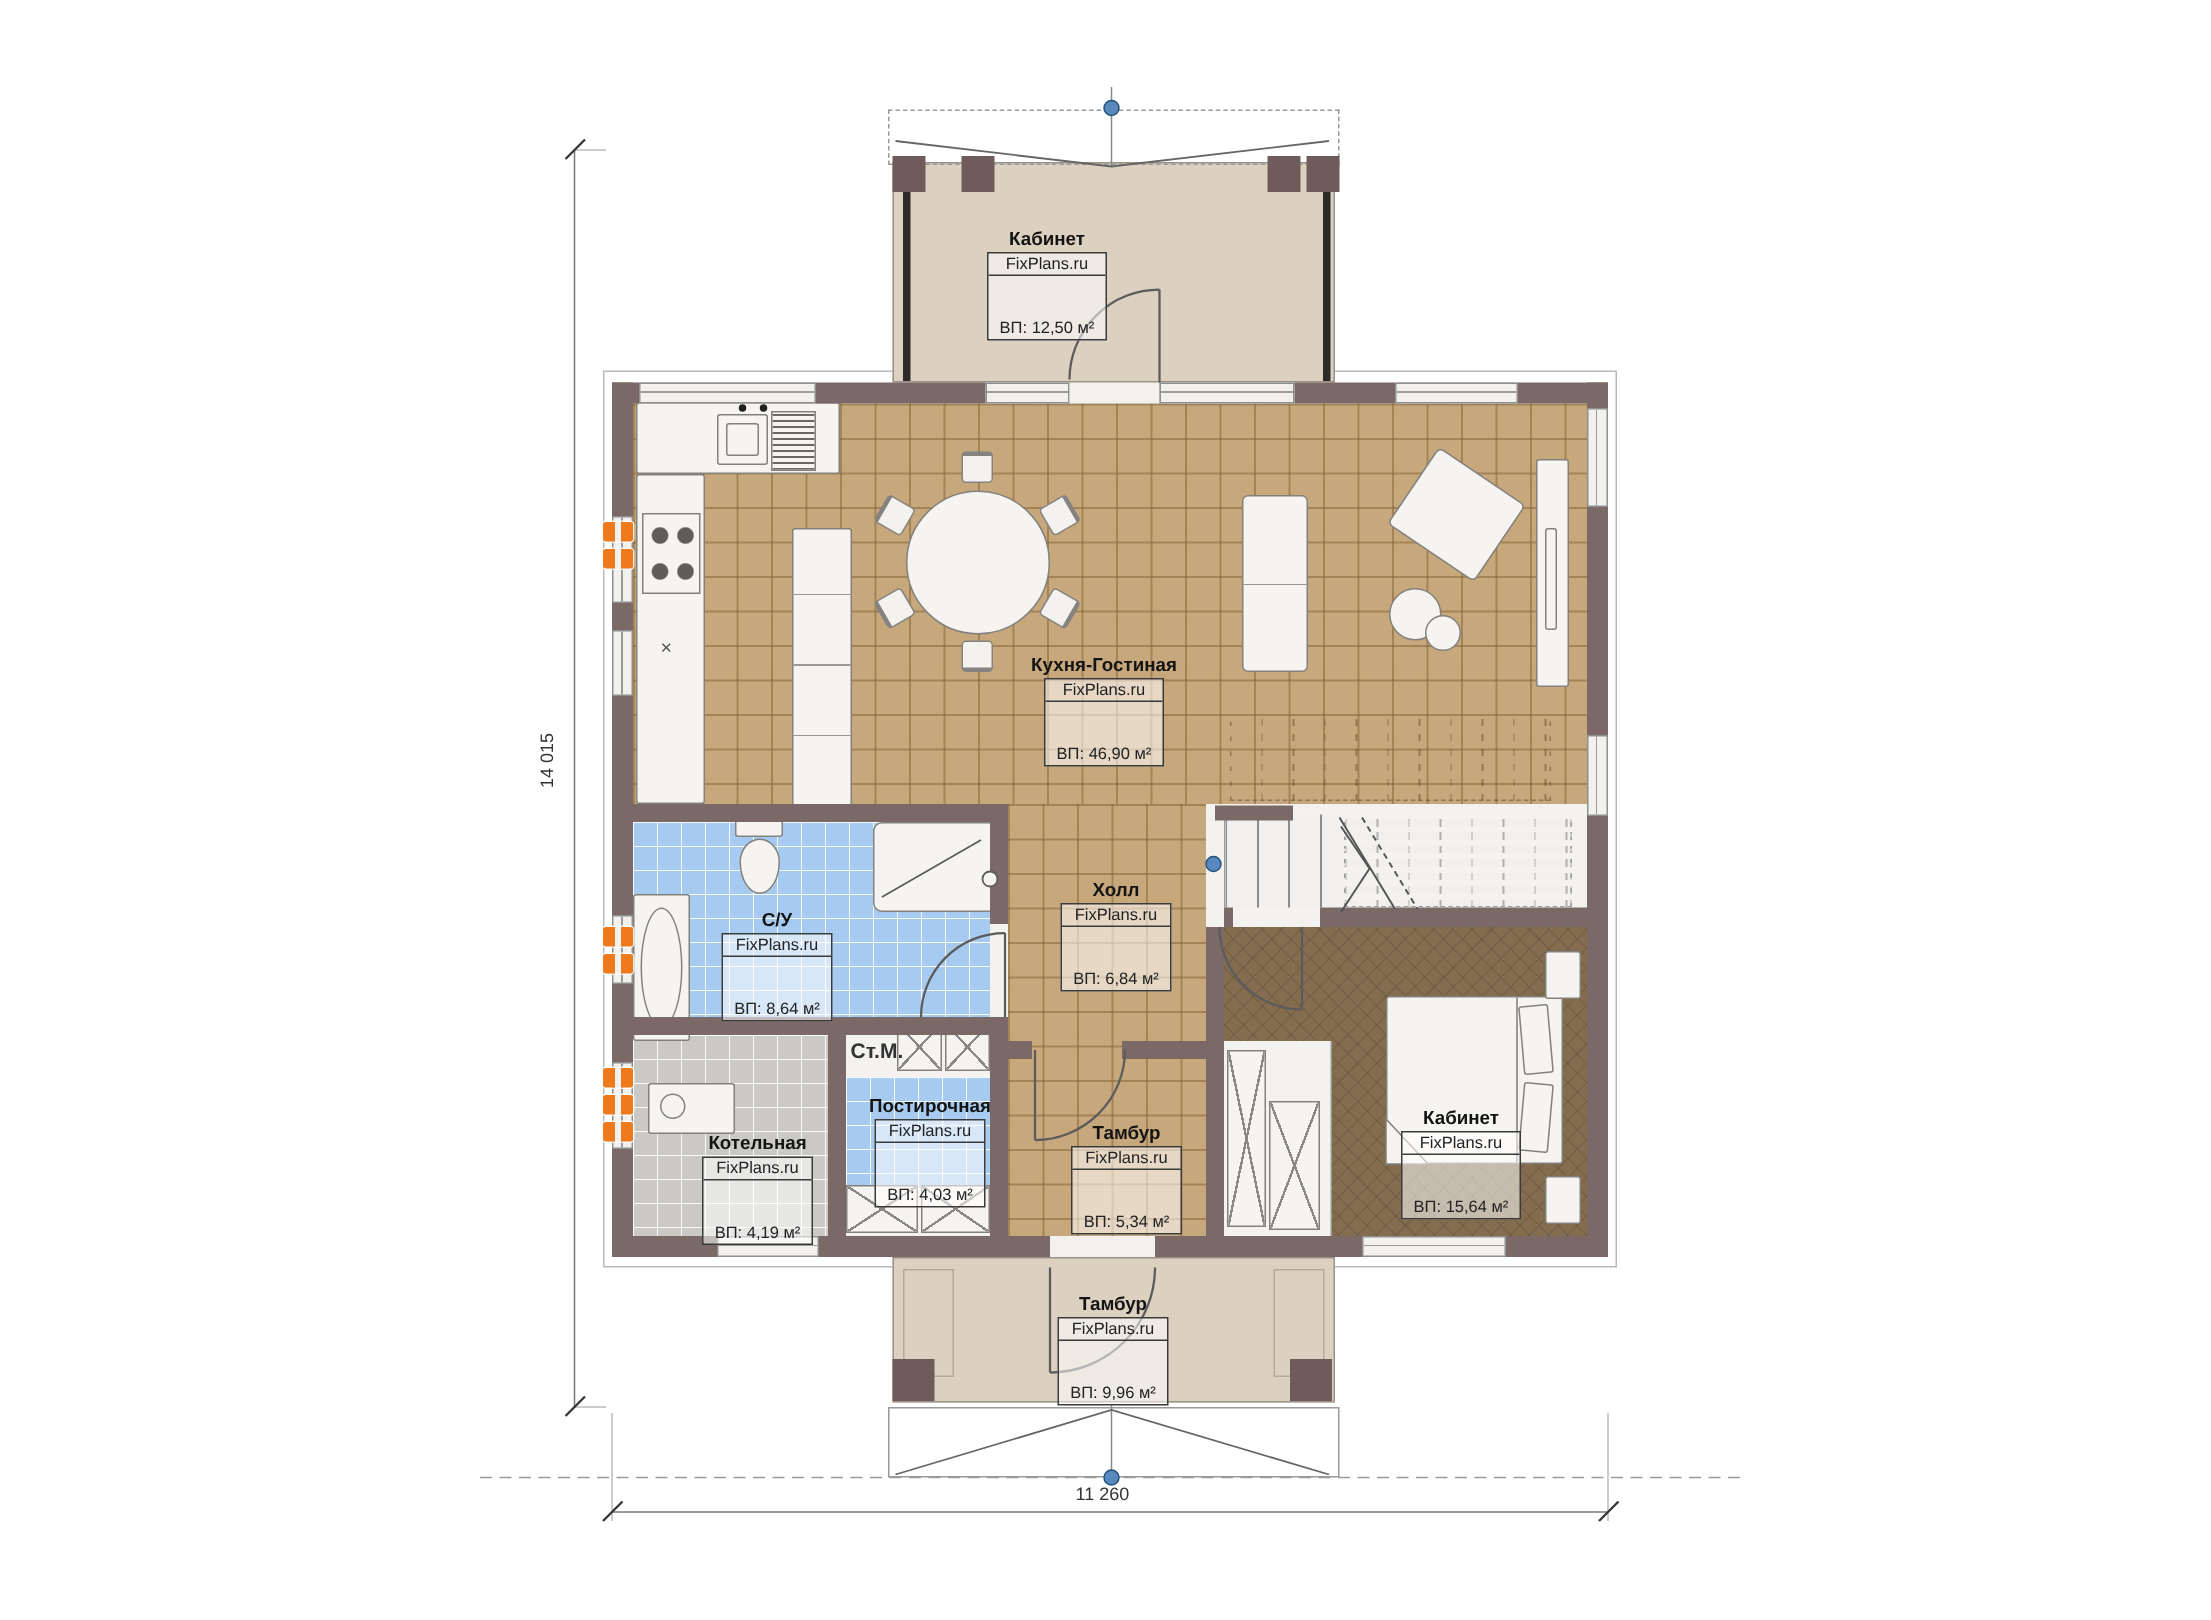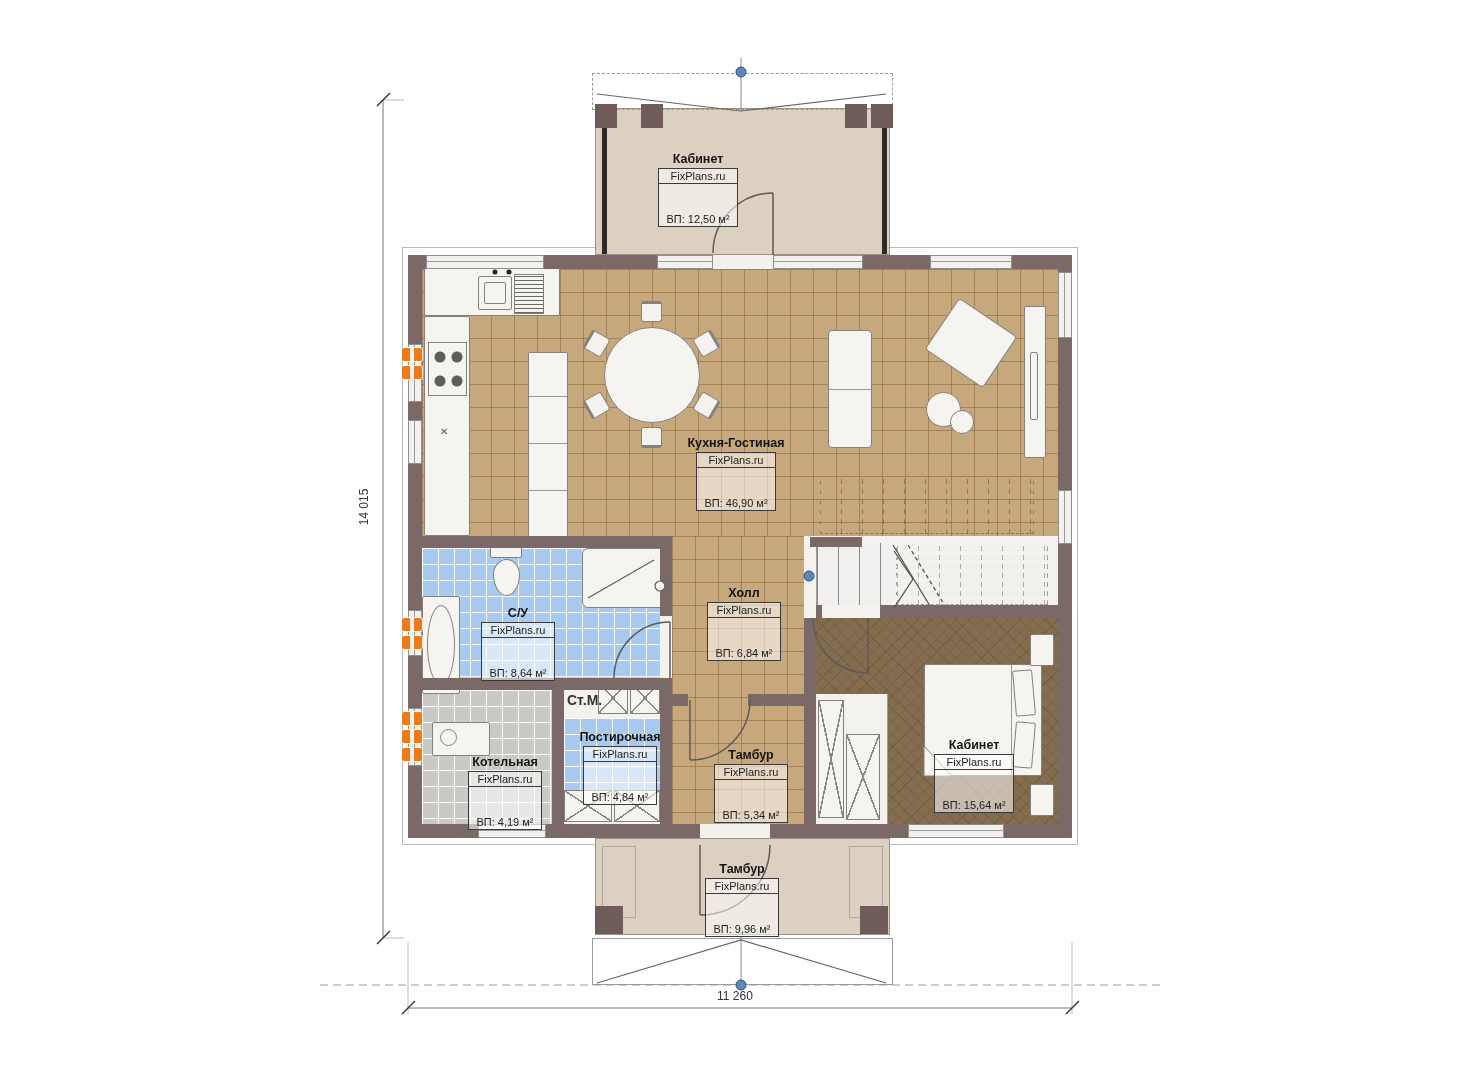--- a/index.html
+++ b/index.html
@@ -310,21 +310,21 @@
     <div class="infobox">
       <div class="r1">FixPlans.ru</div>
       <div class="r2">ВП: 8,64 м²</div>
     </div>
   </div>
 
   <div class="roomlabel" style="left:564px;top:730px;width:112px">
     <div class="roomtitle">Постирочная</div>
     <div class="infobox">
       <div class="r1">FixPlans.ru</div>
-      <div class="r2">ВП: 4,84 м²</div>
+      <div class="r2">ВП: 4,03 м²</div>
     </div>
   </div>
 
   <div class="roomlabel" style="left:449px;top:755px;width:112px">
     <div class="roomtitle">Котельная</div>
     <div class="infobox">
       <div class="r1">FixPlans.ru</div>
       <div class="r2">ВП: 4,19 м²</div>
     </div>
   </div>

